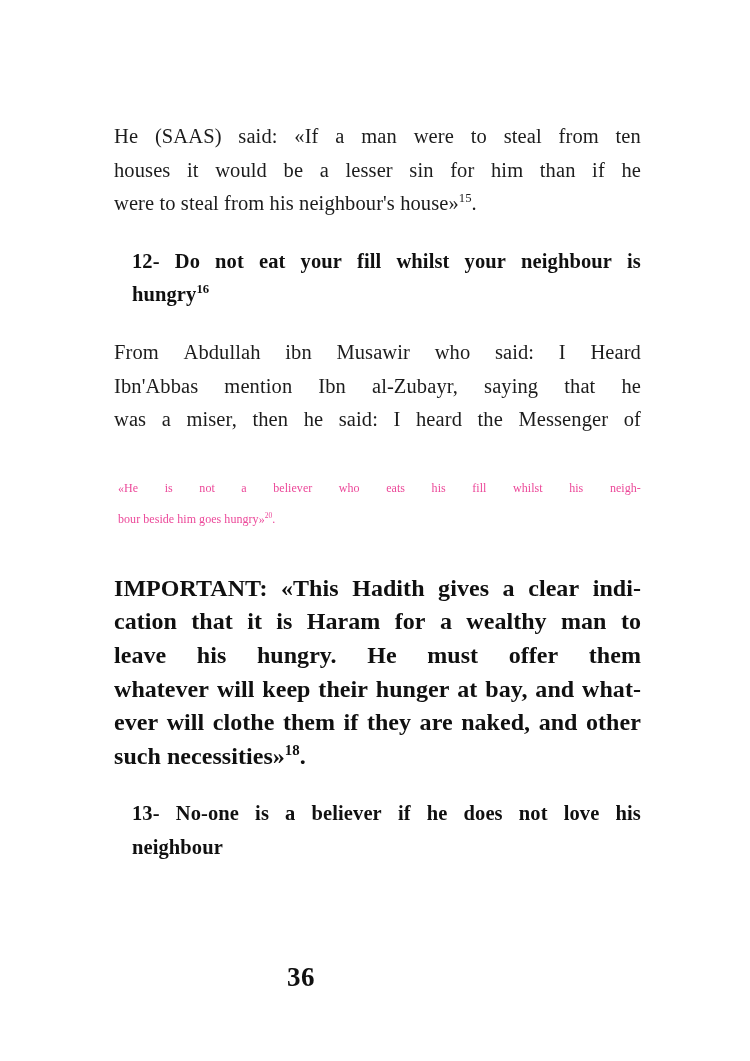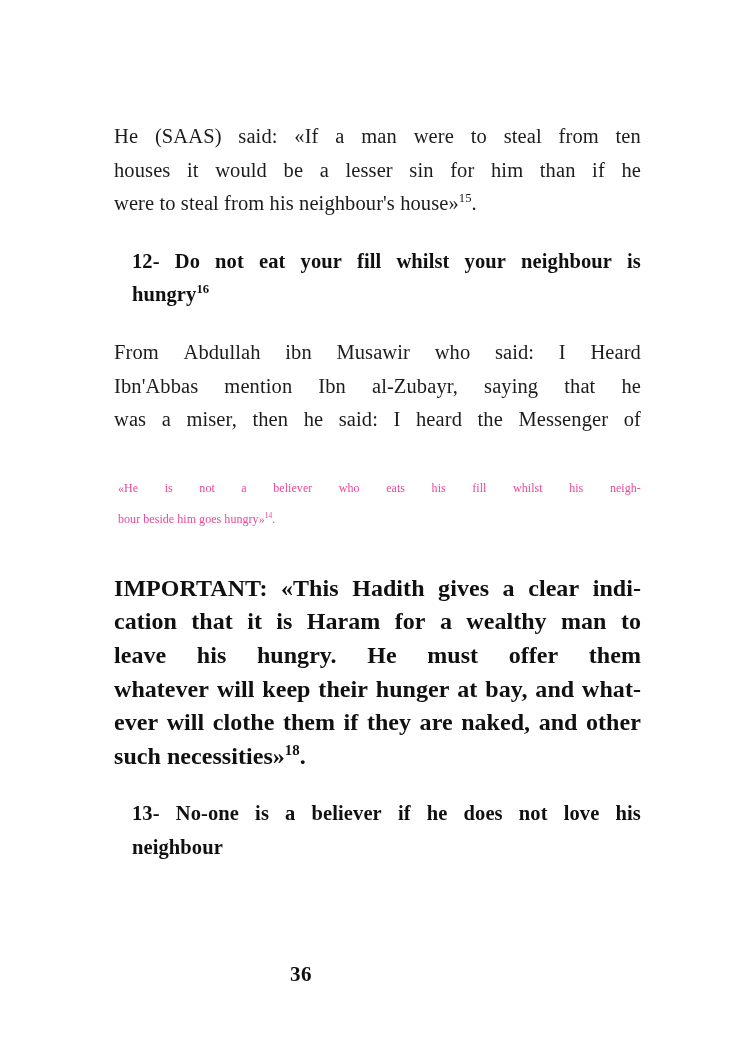--- a/index.html
+++ b/index.html
@@ -104,21 +104,21 @@
     letter-spacing: 0;
   }
 
   
   .folio {
     position: absolute;
     left: 0;
     top: 962px;
     width: 602px;
     text-align: center;
-    font-size: 21px;
+    font-size: 27px;
     font-weight: bold;
     color: #101010;
     letter-spacing: 0.5px;
   }
 </style>
 </head>
 <body>
 
 <div class="page">
 
@@ -220,21 +220,21 @@
           <span class="w">a</span>
           <span class="w">believer</span>
           <span class="w">who</span>
           <span class="w">eats</span>
           <span class="w">his</span>
           <span class="w">fill</span>
           <span class="w">whilst</span>
           <span class="w">his</span>
           <span class="w">neigh-</span>
         </span>
-        <span class="ln"><span>bour beside him goes hungry»</span><sup>14</sup>.</span>
+        <span class="ln"><span>bour beside him goes hungry»</span><sup>20</sup>.</span>
     </div>
 
     <div class="gap-quote"></div>
 
     <div class="block important">
       <span class="ln j">
           <span class="w">IMPORTANT:</span>
           <span class="w">«This</span>
           <span class="w">Hadith</span>
           <span class="w">gives</span>

